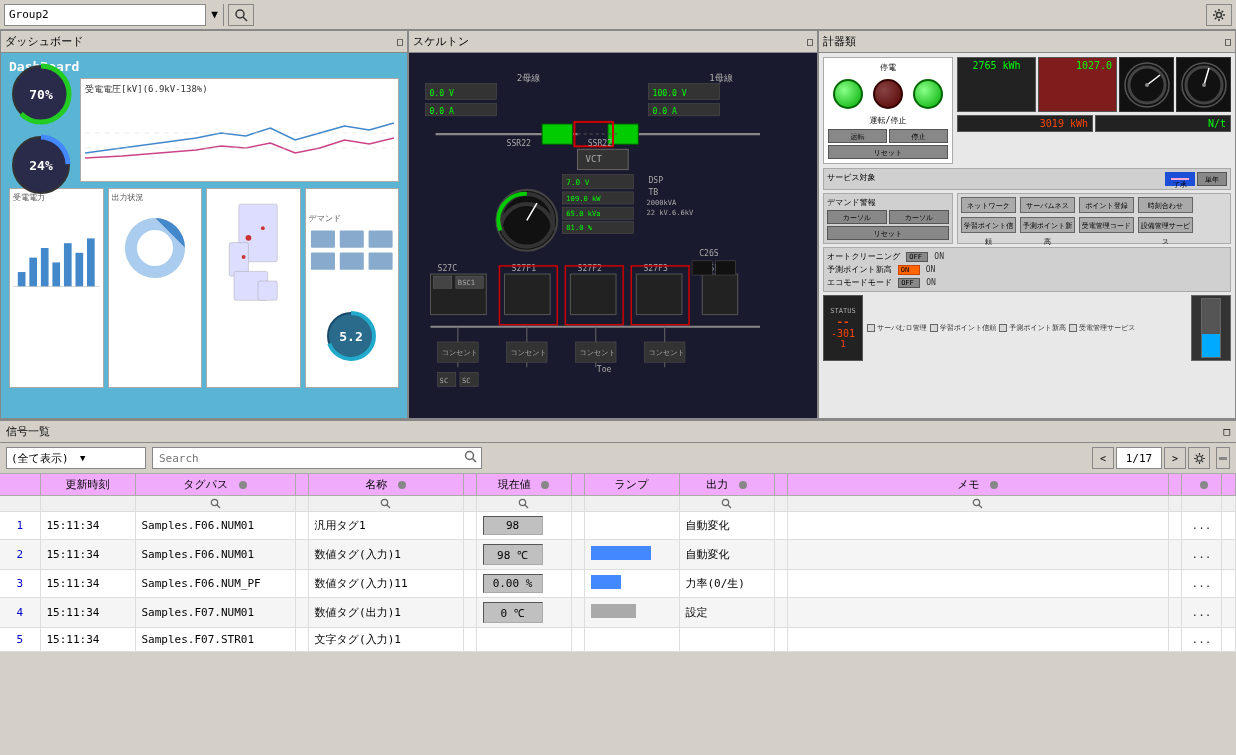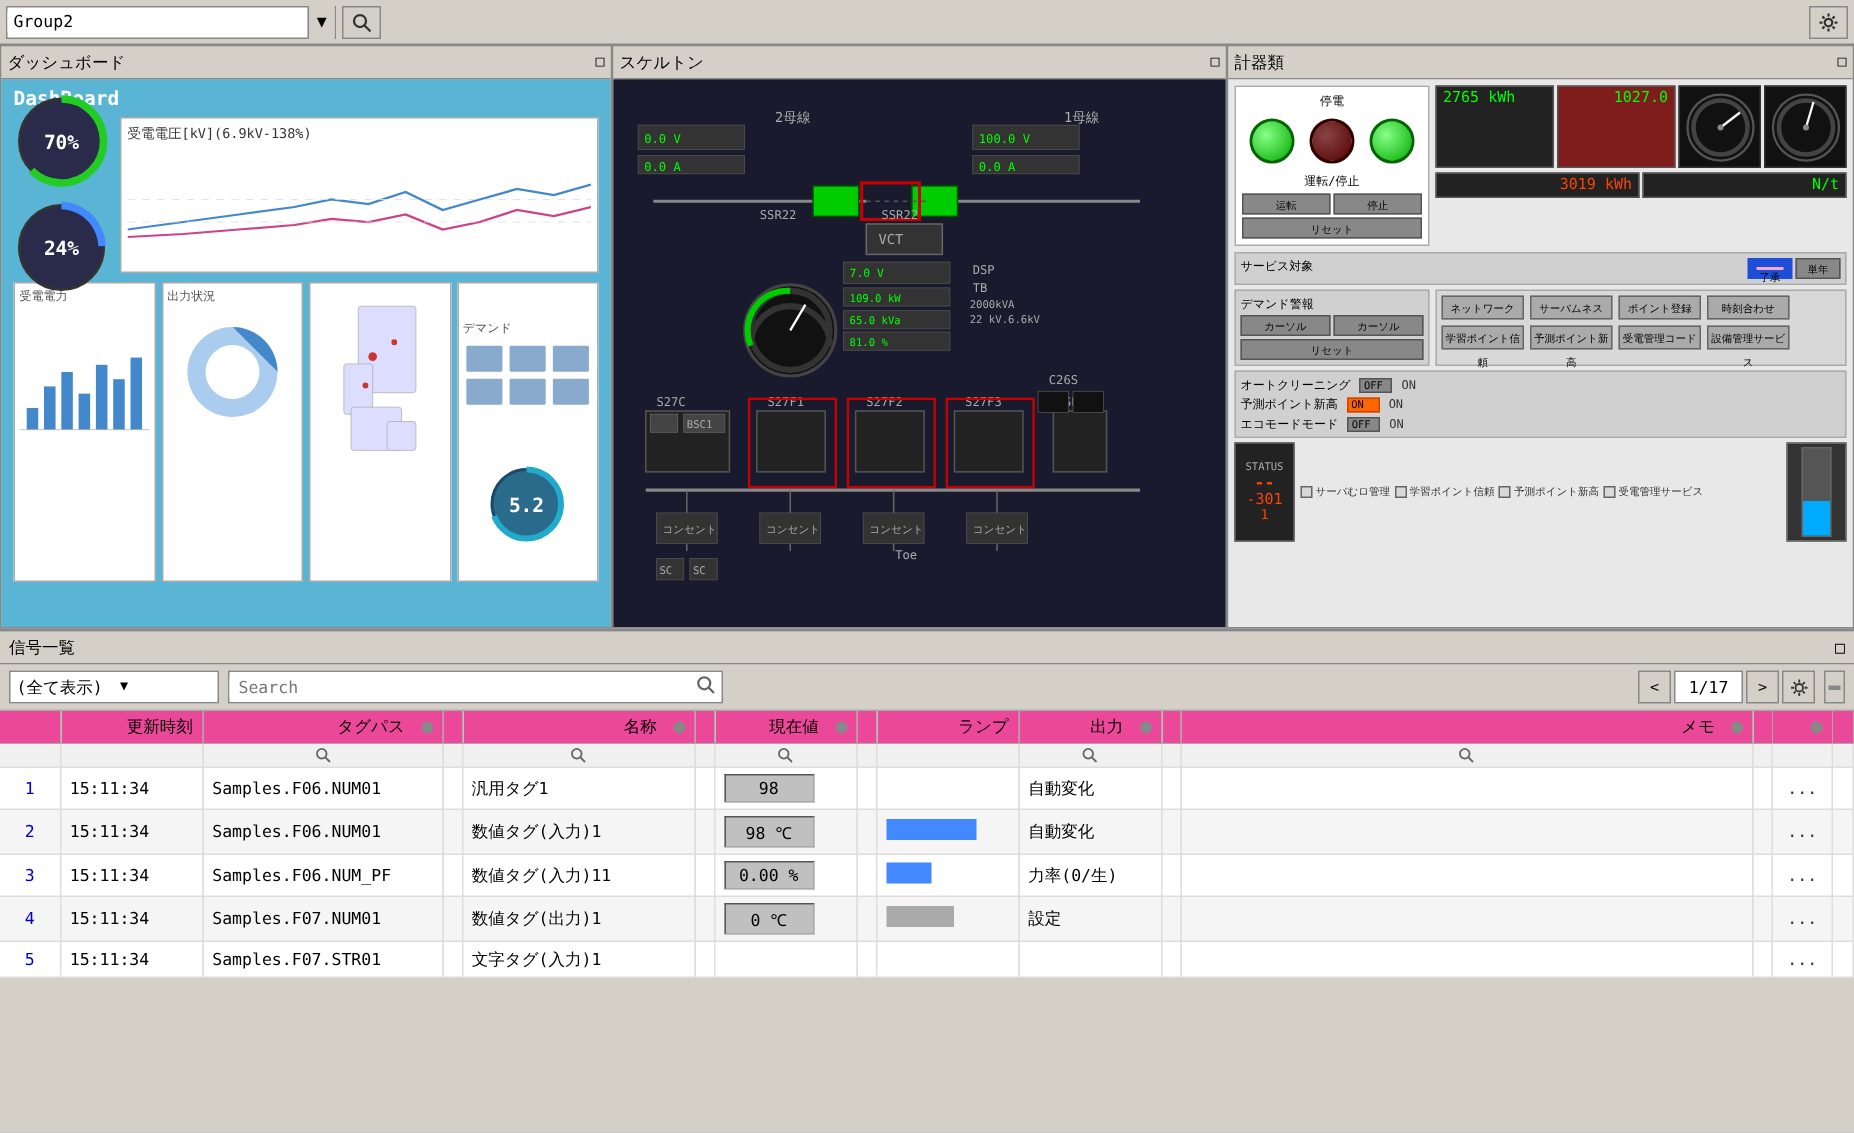--- a/index.html
+++ b/index.html
@@ -104,22 +104,22 @@
       display: flex; align-items: center; justify-content: center; font-size: 11px;
     }
     .config-btn {
       width: 22px; height: 22px; background: #d4d0c8; border: 1px solid #888;
       display: flex; align-items: center; justify-content: center; cursor: pointer;
     }
 
     
     .signal-table { width: 100%; border-collapse: collapse; font-size: 11px; }
     .signal-table th {
-      background: #ec4899; border-bottom: 1px solid #aaa; border-right: 1px solid #aaa;
-      padding: 3px 6px; text-align: right; font-weight: normal; position: relative;
+      background: #f0abfc; border-bottom: 1px solid #aaa; border-right: 1px solid #aaa;
+      padding: 3px 6px; text-align: center; font-weight: normal; position: relative;
     }
     .signal-table th .col-menu { display: inline-block; width: 8px; height: 8px; background: #888; border-radius: 50%; margin-left: 4px; vertical-align: middle; }
     .signal-table td {
       border-bottom: 1px solid #ddd; border-right: 1px solid #ddd;
       padding: 4px 6px; vertical-align: middle;
     }
     .signal-table tr:nth-child(even) td { background: #f5f5f5; }
     .signal-table tr:nth-child(odd) td { background: white; }
 
     .filter-row td { background: #f0f0f0 !important; padding: 2px 4px; }
@@ -412,21 +412,21 @@
             </div>
             <div style="display:flex; gap:2px; margin-top:2px;">
               <div style="flex:1; background:#888; border:1px solid #555; height:14px; font-size:7px; text-align:center; line-height:14px; cursor:pointer;">リセット</div>
             </div>
           </div>
 
           <div style="flex:1; display:flex; gap:3px;">
 
             <div style="display:flex; flex-direction:column; gap:3px; flex:1;">
               <div style="display:flex; gap:2px;">
-                <div style="background:#222; border:1px solid #555; color:#00ff00; font-family:monospace; font-size:10px; padding:2px 4px; flex:1; text-align:left;">2765 kWh</div>
+                <div style="background:#222; border:1px solid #555; color:#00ff00; font-family:monospace; font-size:10px; padding:2px 4px; flex:1; text-align:center;">2765 kWh</div>
                 <div style="background:#7f1d1d; border:1px solid #555; color:#00ff00; font-family:monospace; font-size:10px; padding:2px 4px; flex:1; text-align:right;">1027.0</div>
                 <div style="background:#111; border:1px solid #333; flex:0 0 55px; height:55px; display:flex; align-items:center; justify-content:center; row-span:2;">
                   <svg width="50" height="50" viewBox="0 0 50 50">
                     <circle cx="25" cy="25" r="22" fill="#111" stroke="#555" stroke-width="1.5"></circle>
                     <circle cx="25" cy="25" r="18" fill="none" stroke="#444" stroke-width="3"></circle>
                     <line x1="25" y1="25" x2="38" y2="15" stroke="white" stroke-width="1.5"></line>
                     <circle cx="25" cy="25" r="2" fill="#888"></circle>
                   </svg>
                 </div>
                 <div style="background:#111; border:1px solid #333; flex:0 0 55px; height:55px; display:flex; align-items:center; justify-content:center;">

